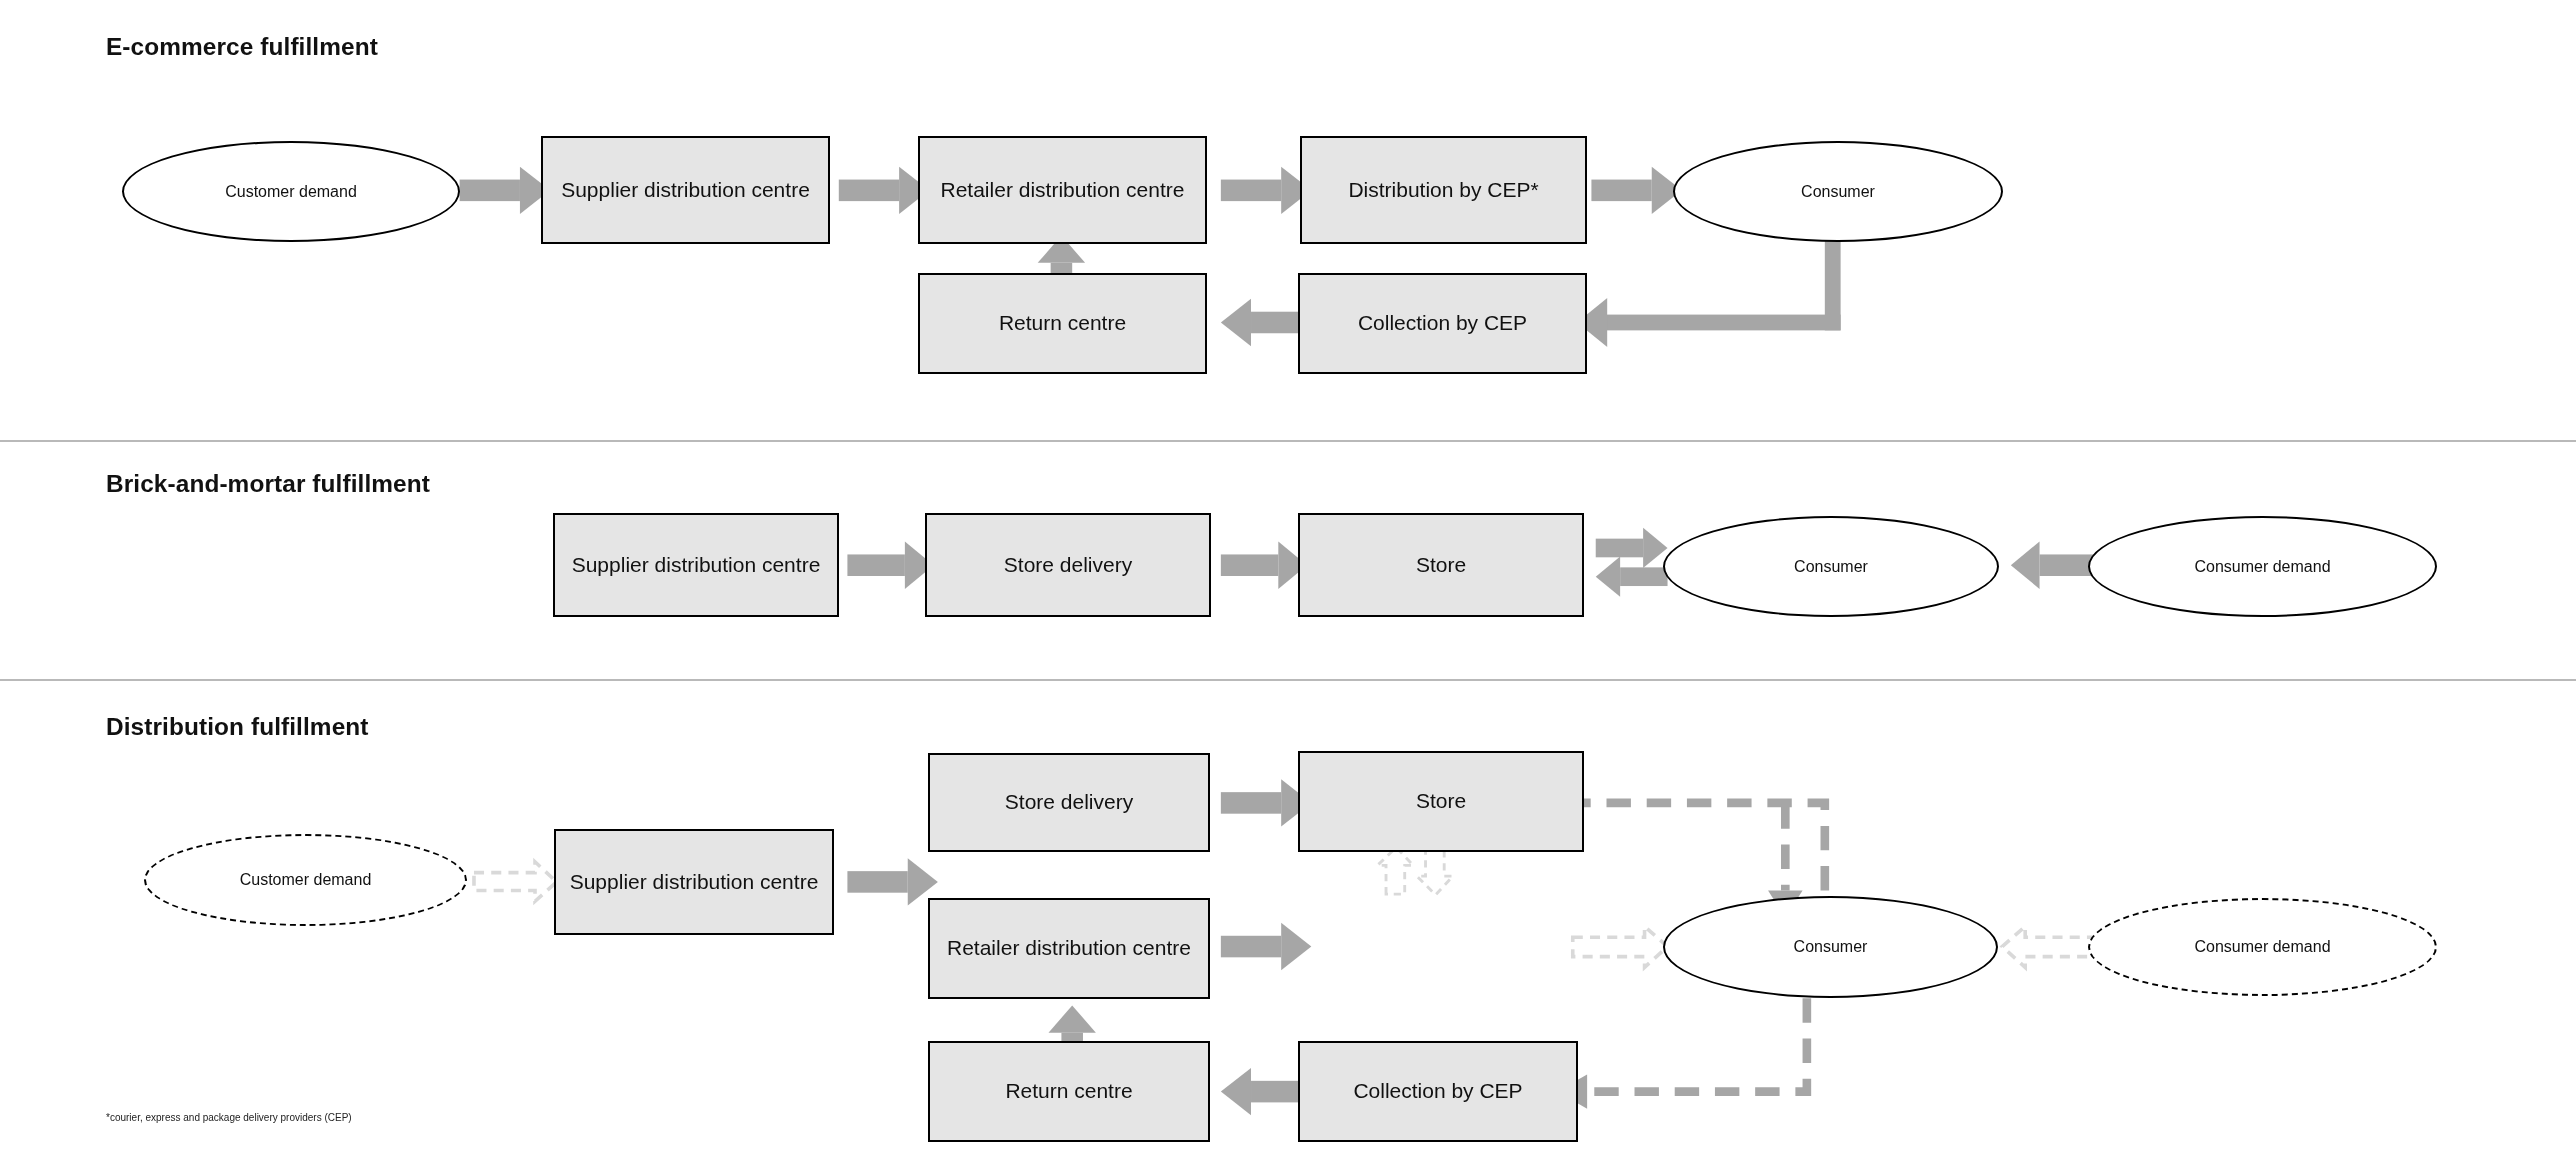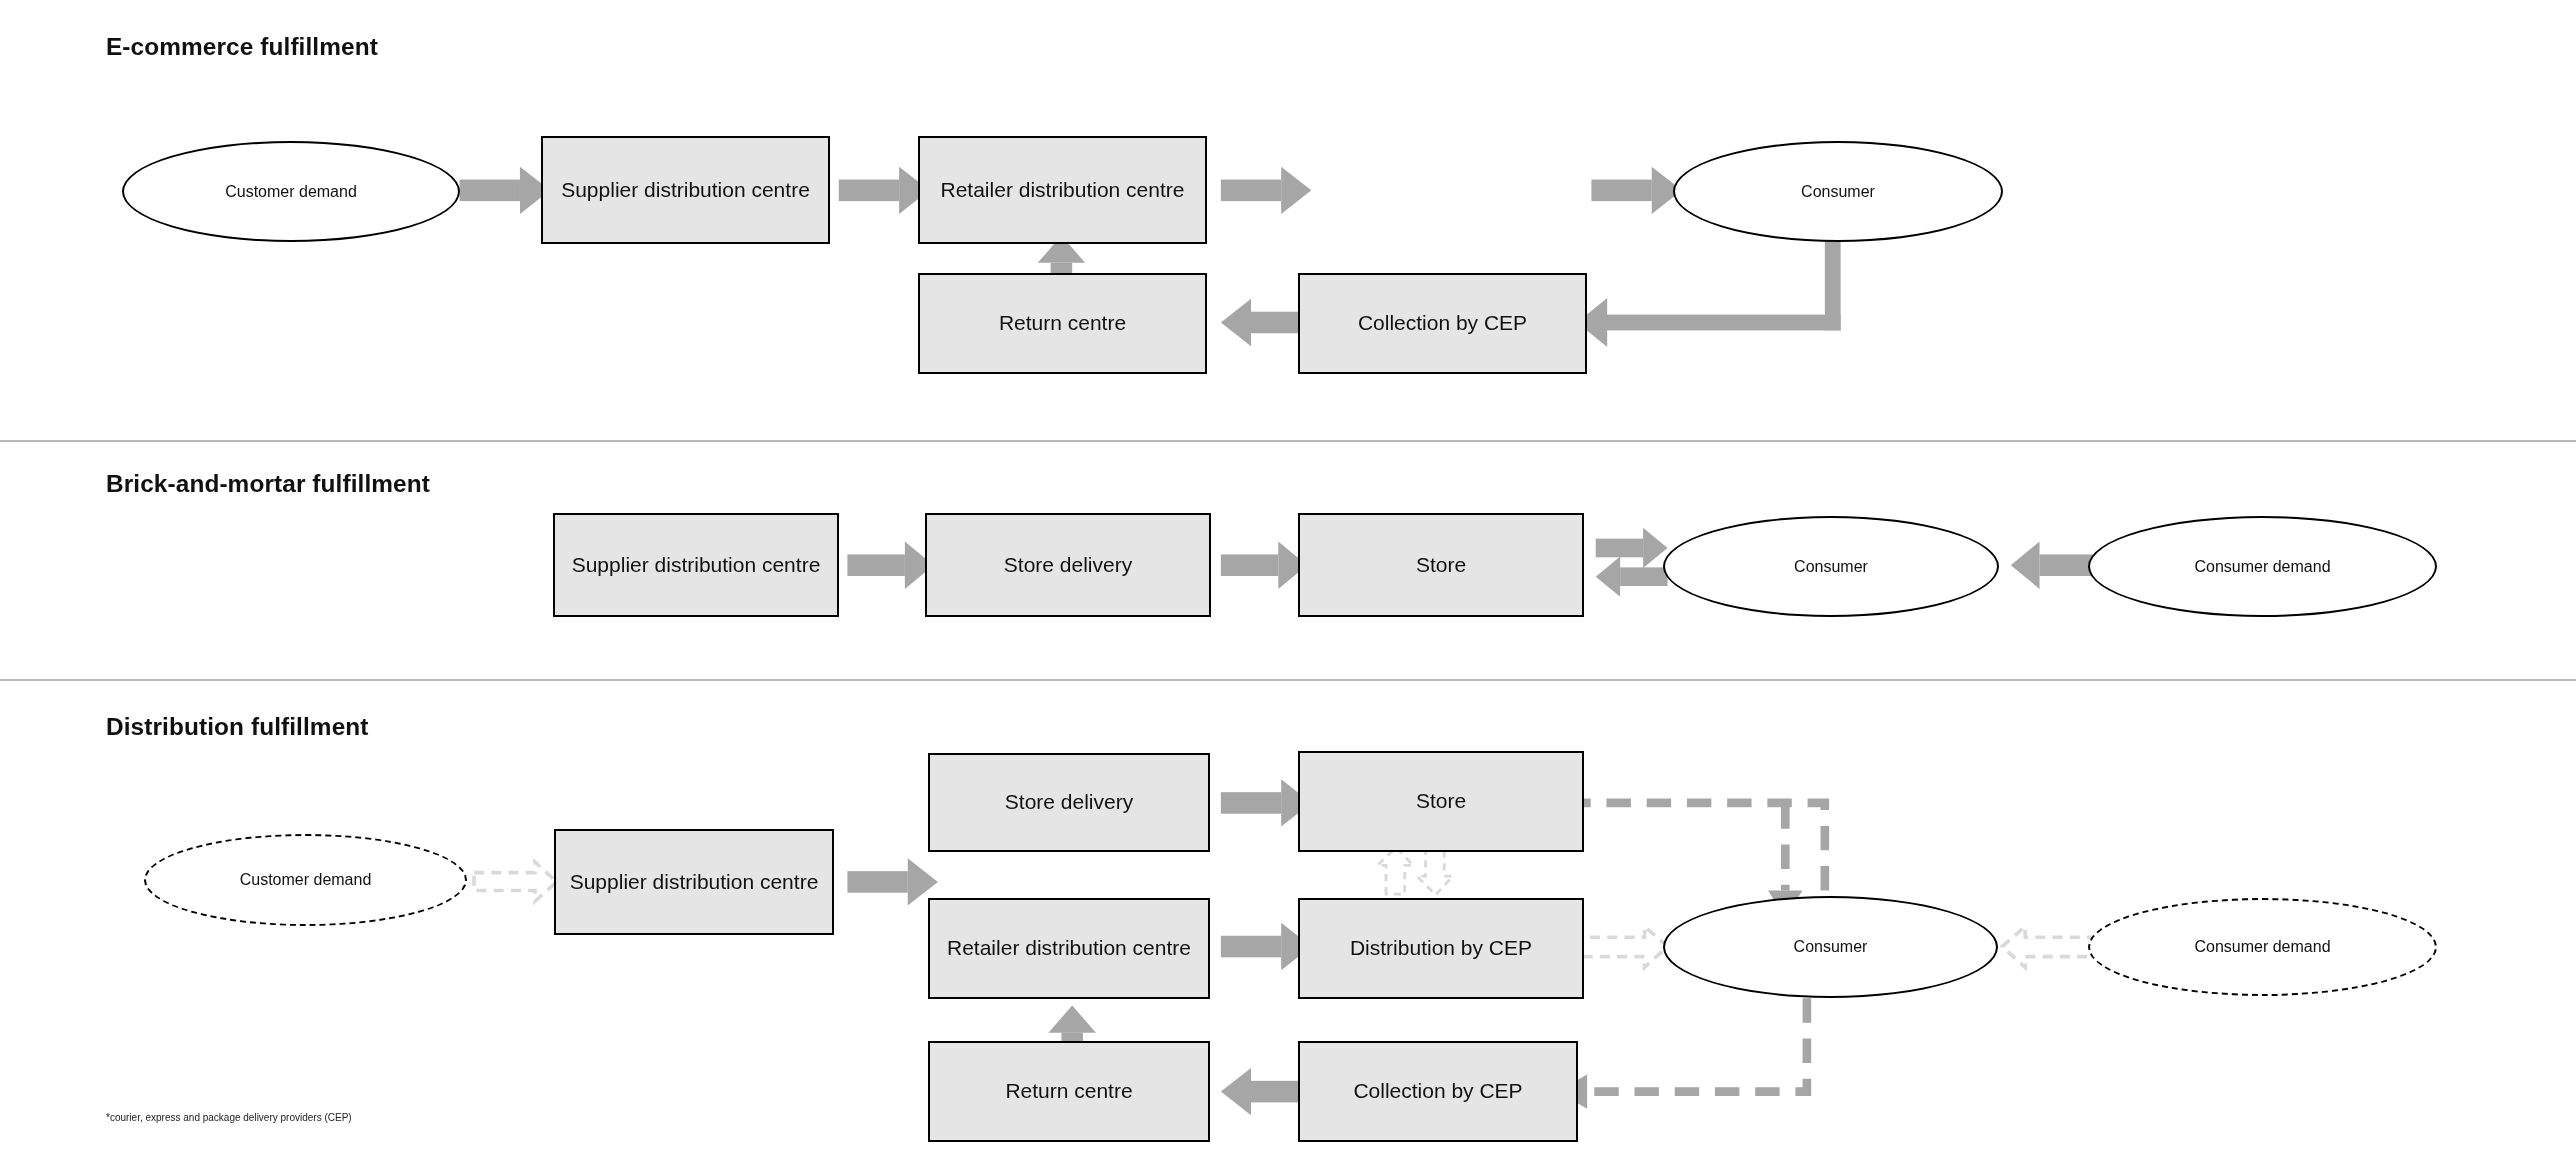--- a/index.html
+++ b/index.html
@@ -174,20 +174,23 @@
   </div>
 
   <div class="node box" style="left:541px; top:136px; width:289px; height:108px;">
     <span class="lbl">Supplier distribution centre</span>
   </div>
 
   <div class="node box" style="left:918px; top:136px; width:289px; height:108px;">
     <span class="lbl">Retailer distribution centre</span>
   </div>
 
+  <div class="node box" style="left:1300px; top:136px; width:287px; height:108px;">
+    <span class="lbl">Distribution by CEP*</span>
+  </div>
 
   <div class="node ellipse" style="left:1673px; top:141px; width:330px; height:101px;">
     <span class="lbl">Consumer</span>
   </div>
 
   <div class="node box" style="left:918px; top:273px; width:289px; height:101px;">
     <span class="lbl">Return centre</span>
   </div>
 
   <div class="node box" style="left:1298px; top:273px; width:289px; height:101px;">
@@ -235,23 +238,20 @@
   </div>
 
   <div class="node box" style="left:1298px; top:751px; width:286px; height:101px;">
     <span class="lbl">Store</span>
   </div>
 
   <div class="node box" style="left:928px; top:898px; width:282px; height:101px;">
     <span class="lbl">Retailer distribution centre</span>
   </div>
 
-  <div class="node box" style="left:1298px; top:898px; width:286px; height:101px;">
-    <span class="lbl">Distribution by CEP</span>
-  </div>
 
   <div class="node ellipse" style="left:1663px; top:896px; width:335px; height:102px;">
     <span class="lbl">Consumer</span>
   </div>
 
   <div class="node ellipse dashed" style="left:2088px; top:898px; width:349px; height:98px;">
     <span class="lbl">Consumer demand</span>
   </div>
 
   <div class="node box" style="left:928px; top:1041px; width:282px; height:101px;">

